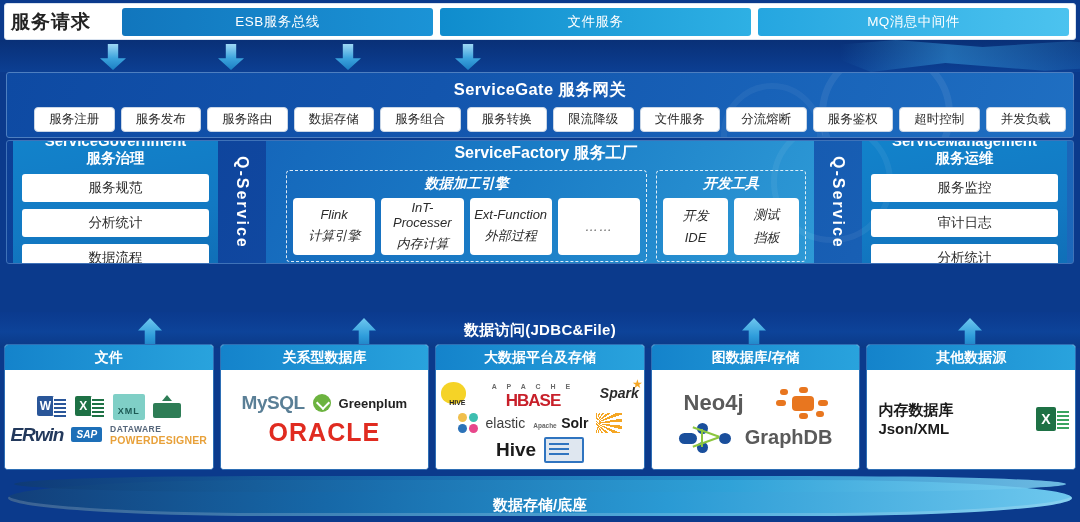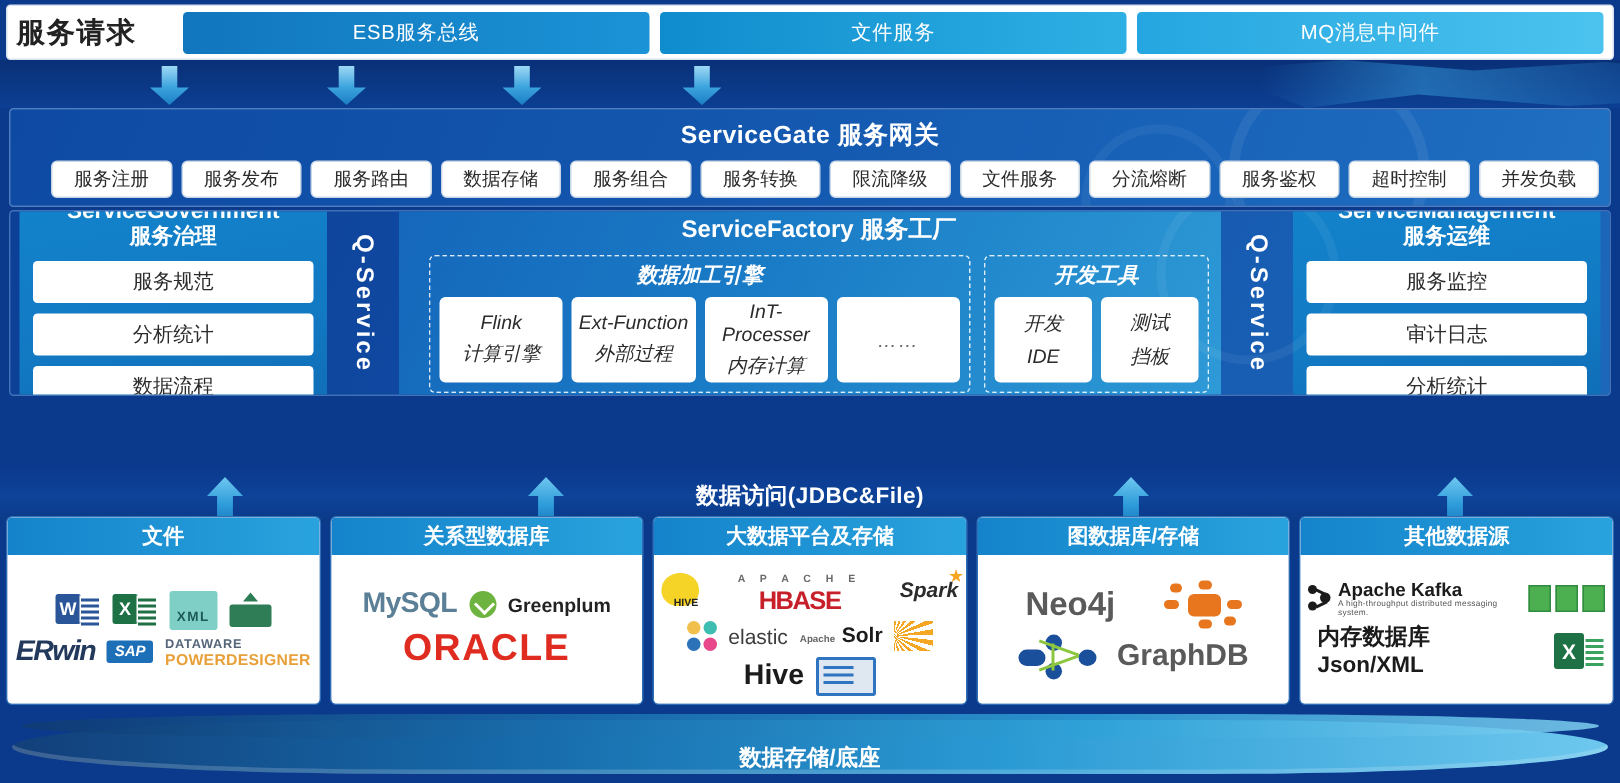--- a/index.html
+++ b/index.html
@@ -315,26 +315,26 @@
       <div class="factory-body">
 
         <div class="dashbox engine">
           <div class="dash-title">数据加工引擎</div>
           <div class="dash-cells">
             <div class="cell">
               <div class="l1">Flink</div>
               <div class="l2">计算引擎</div>
             </div>
             <div class="cell">
+              <div class="l1">InT-Processer</div>
+              <div class="l2">内存计算</div>
+            </div>
+            <div class="cell">
               <div class="l1">Ext-Function</div>
               <div class="l2">外部过程</div>
-            </div>
-            <div class="cell">
-              <div class="l1">InT-Processer</div>
-              <div class="l2">内存计算</div>
             </div>
             <div class="cell dots">……</div>
           </div>
         </div>
 
         <div class="dashbox tools">
           <div class="dash-title">开发工具</div>
           <div class="dash-cells">
             <div class="cell">
               <div class="l1">开发</div>
@@ -493,40 +493,20 @@
           </span>
           <span class="graphdb">GraphDB</span>
         </div>
       </div>
     </div>
 
     <div class="src">
       <div class="src-head">其他数据源</div>
       <div class="src-body" style="align-items:stretch;justify-content:center;">
         <div class="logo-row" style="justify-content:space-between;">
-          <span style="display:flex;align-items:center;gap:3px;">
-            <span style="position:relative;width:18px;height:20px;display:inline-block;">
-              <i style="position:absolute;left:0;top:1px;width:6px;height:6px;border-radius:50%;background:#1b1b1b;"></i>
-              <i style="position:absolute;left:0;top:12px;width:6px;height:6px;border-radius:50%;background:#1b1b1b;"></i>
-              <i style="position:absolute;right:2px;top:6px;width:7px;height:7px;border-radius:50%;background:#1b1b1b;"></i>
-              <i style="position:absolute;left:5px;top:5px;width:8px;height:2px;background:#1b1b1b;transform:rotate(25deg);"></i>
-              <i style="position:absolute;left:5px;top:13px;width:8px;height:2px;background:#1b1b1b;transform:rotate(-25deg);"></i>
-            </span>
-            <span class="kafka">
-              <span>Apache Kafka</span>
-              <span class="sub">A high-throughput distributed messaging system.</span>
-            </span>
-          </span>
-          <span class="grid3">
-              <i></i>
-              <i></i>
-              <i></i>
-            </span>
-        </div>
-        <div class="logo-row" style="justify-content:space-between;">
           <span style="display:flex;flex-direction:column;">
             <span class="memtext">内存数据库</span>
             <span class="memtext">Json/XML</span>
           </span>
           <span class="xls">
               <span class="g">X</span>
               <span class="r">
                 <i></i>
                 <i></i>
                 <i></i>

